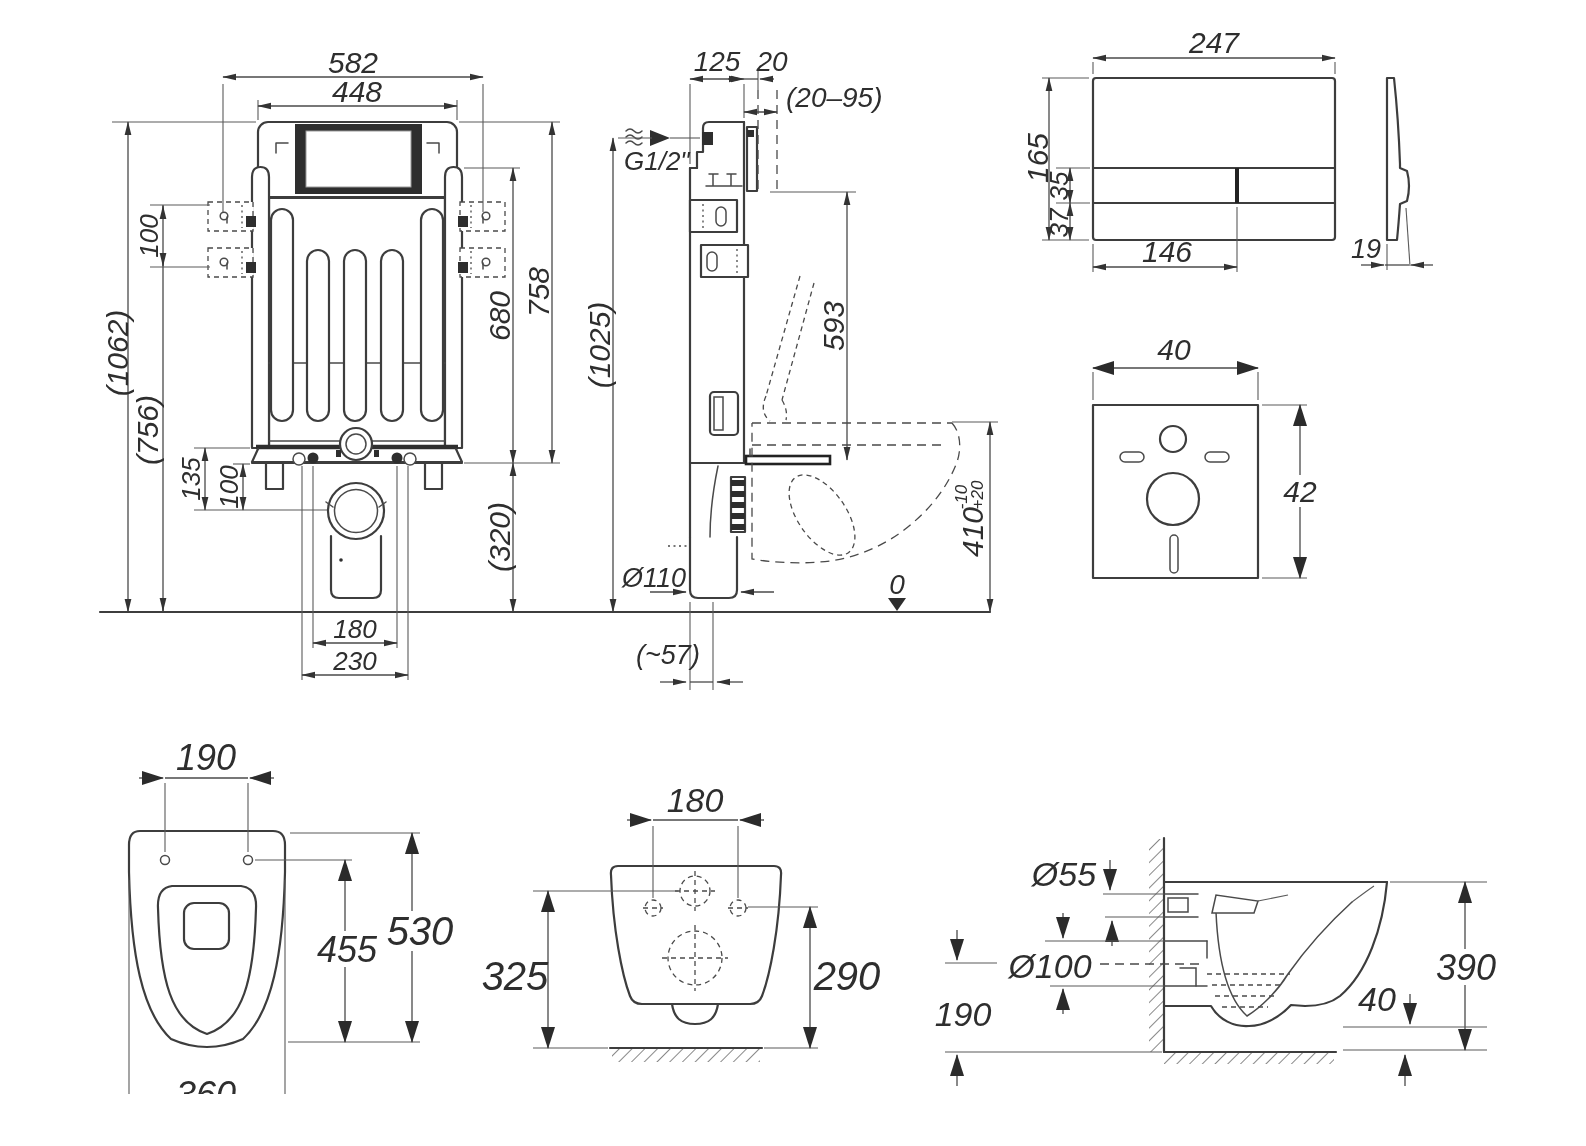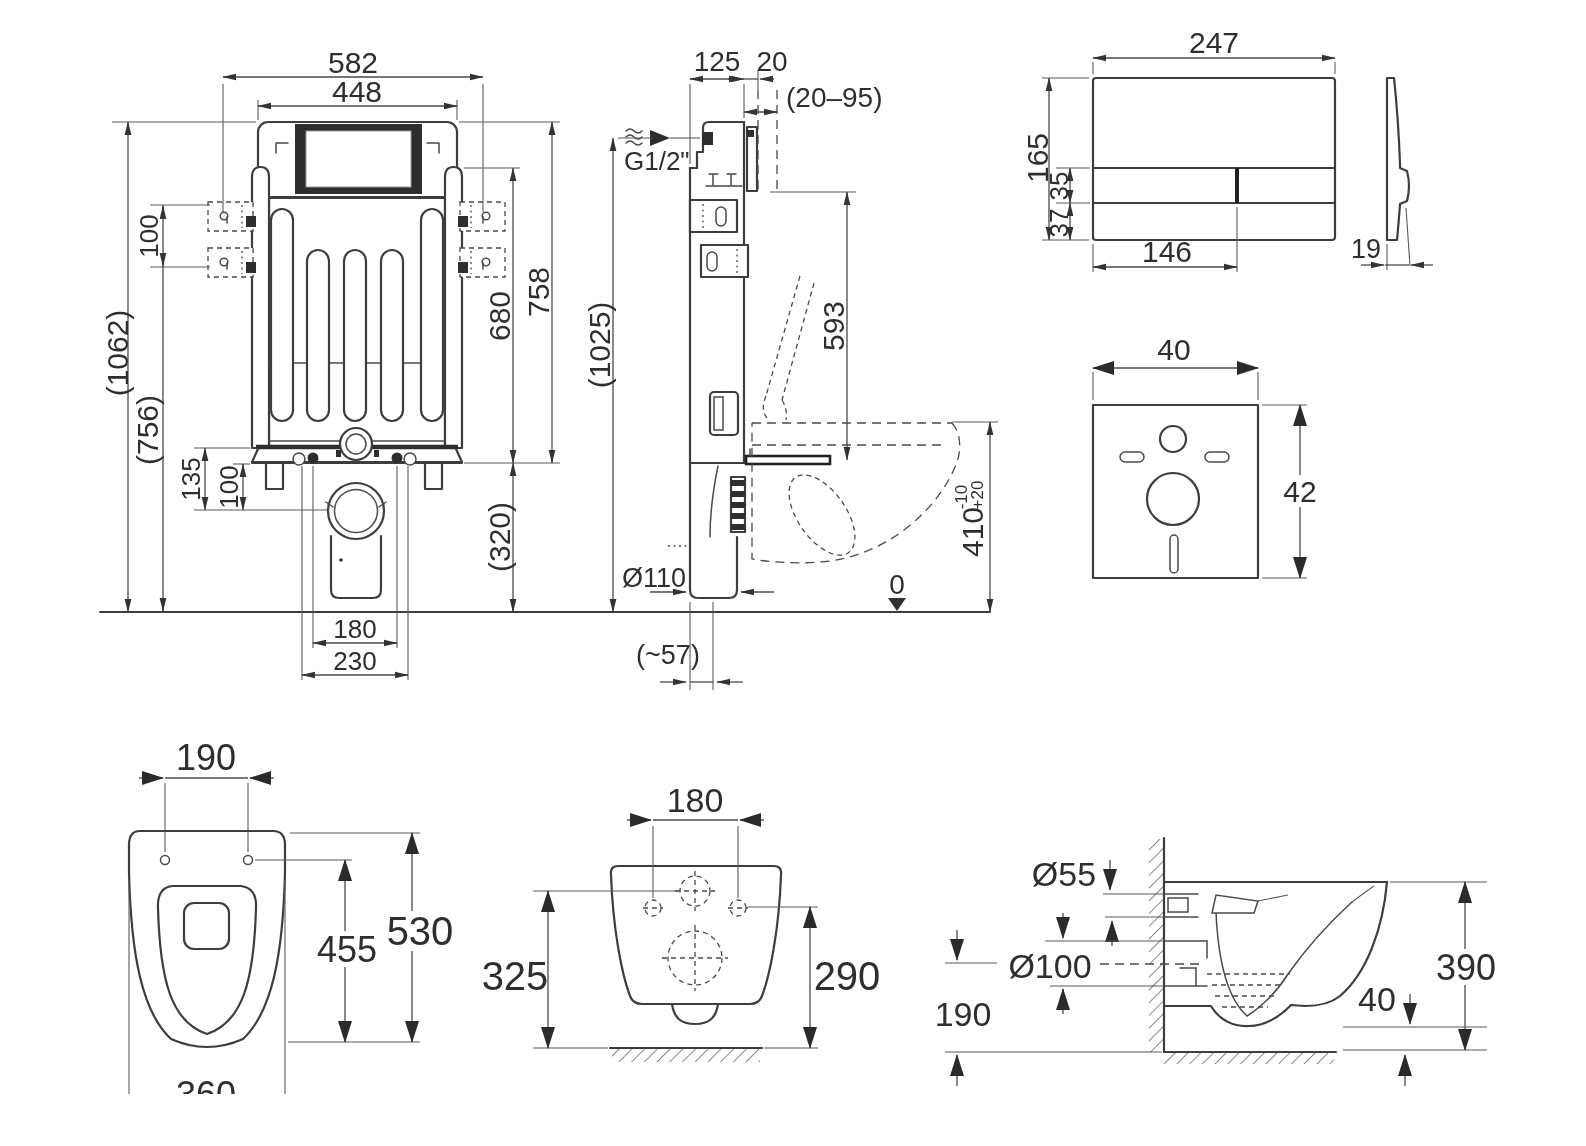--- a/index.html
+++ b/index.html
@@ -1,16 +1,16 @@
 <!DOCTYPE html>
 <html><head>
 <meta charset="utf-8">
 <style>
   html,body{margin:0;padding:0;background:#fff;}
-  .page{width:1586px;height:1094px;position:relative;background:#fff;overflow:hidden;}
+  .page{width:1586px;height:1094px;position:relative;background:#fff;overflow:hidden;font-style:italic;}
   svg{display:block;}
   
   .ol{fill:none;stroke:#3d3d3d;stroke-width:2.2;stroke-linecap:round;stroke-linejoin:round;}
   .ol1{fill:none;stroke:#4a4a4a;stroke-width:1.5;stroke-linecap:round;}
   .olb{fill:none;stroke:#2e2e2e;stroke-width:4.5;}
   .dim{fill:none;stroke:#4a4a4a;stroke-width:1.3;}
   .ext{fill:none;stroke:#5a5a5a;stroke-width:1.1;}
   .dash{stroke-dasharray:9 6;}
   .dash2{stroke-dasharray:5 4;}
   .dot{stroke-dasharray:2 3.5;}

